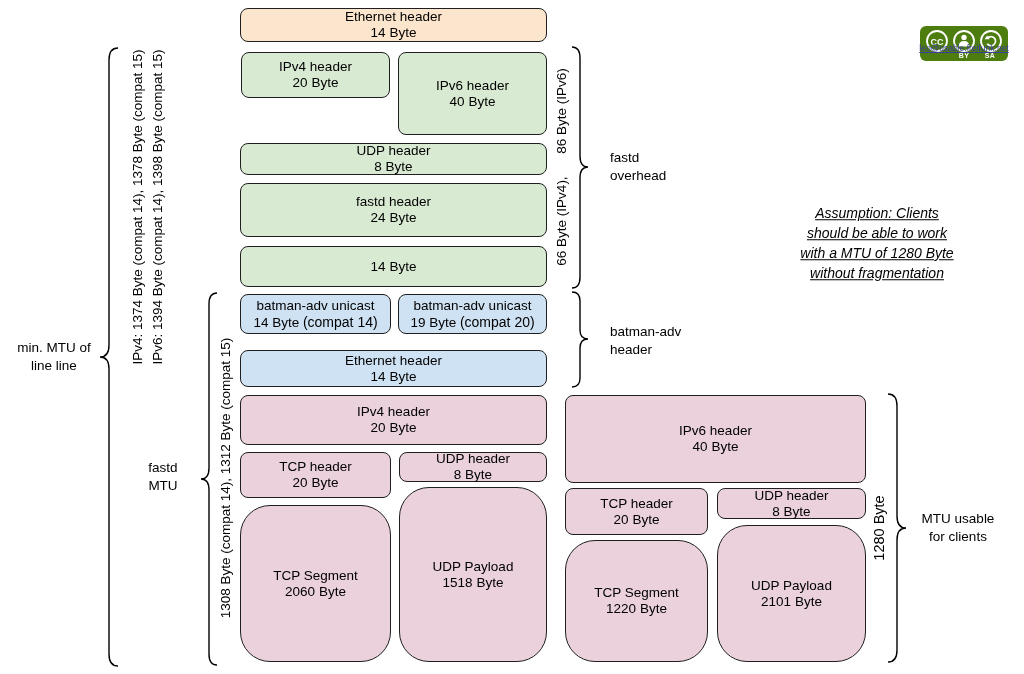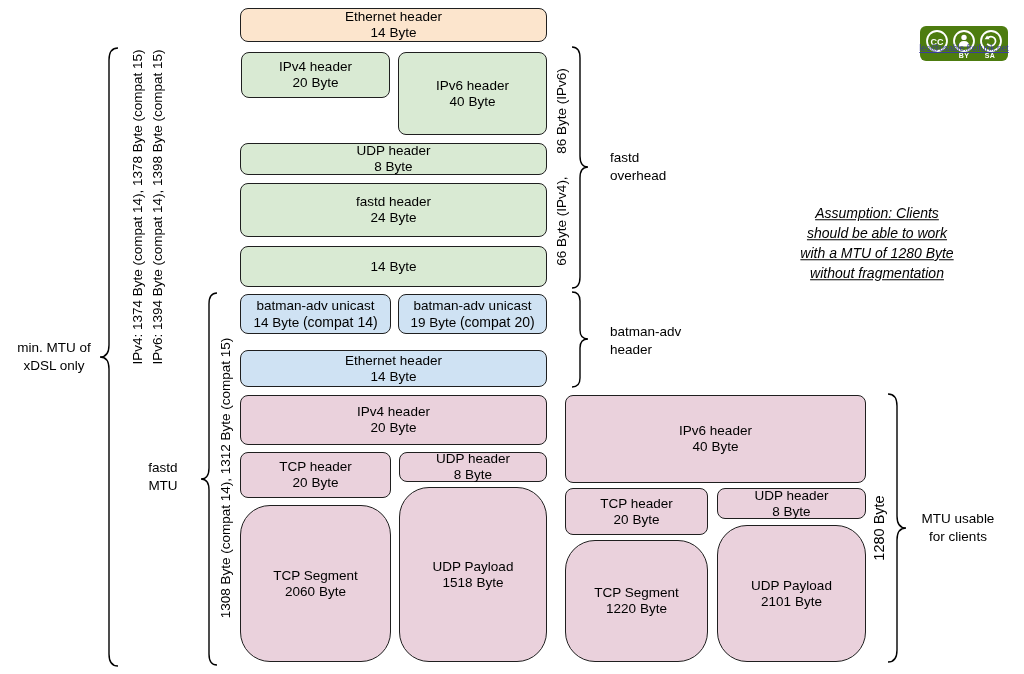--- a/index.html
+++ b/index.html
@@ -142,21 +142,21 @@
   </svg>
   <svg class="brace" style="left:572px;top:291px;" width="16" height="97" viewBox="0 0 16 97">
     <path d="M 0,1 Q 8,1 8,10 L 8,39 Q 8,48 16,48 Q 8,48 8,57 L 8,87 Q 8,96 0,96"></path>
   </svg>
   <svg class="brace" style="left:888px;top:393px;" width="18" height="270" viewBox="0 0 18 270">
     <path d="M 0,1 Q 9,1 9,13 L 9,123 Q 9,135 18,135 Q 9,135 9,147 L 9,257 Q 9,269 0,269"></path>
   </svg>
 
   <div class="cwrap" style="left:54px;top:357px;">
     <div class="ctext">min. MTU of
-xDSL only</div>
+line line</div>
   </div>
   <div class="vwrap" style="left:148px;top:207px;">
     <div class="vtext">IPv4: 1374 Byte (compat 14), 1378 Byte (compat 15)
 IPv6: 1394 Byte (compat 14), 1398 Byte (compat 15)</div>
   </div>
   <div class="cwrap" style="left:163px;top:477px;">
     <div class="ctext">fastd
 MTU</div>
   </div>
   <div class="vwrap" style="left:226px;top:478px;">

